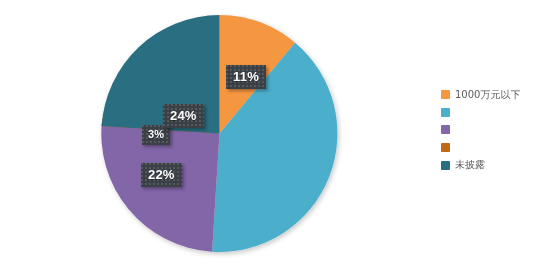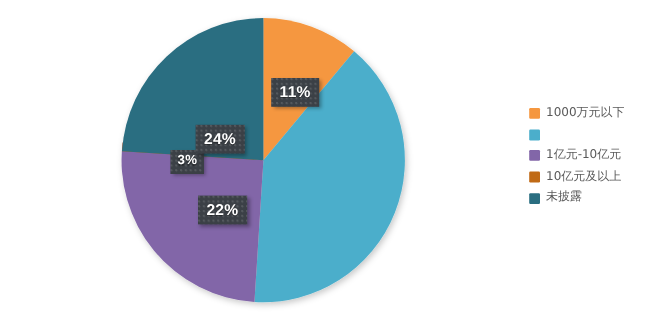--- a/index.html
+++ b/index.html
@@ -57,21 +57,21 @@
     text-shadow: 0 1px 1px rgba(0,0,0,0.45);
     text-align: center;
   }
   .data-label.small {
     font-size: 11px;
     padding: 4px 6px 5px 6px;
   }
 
   #label-11 { left: 226px; top: 65px; }
   #label-40 { left: 262px; top: 137px; }
-  #label-22 { left: 141px; top: 163px; margin-left: 24px; }
+  #label-22 { left: 141px; top: 163px; }
   #label-3  { left: 142px; top: 125px; }
   #label-24 { left: 163px; top: 78px; margin-top: 26px; }
 
   
   #legend {
     position: absolute;
     left: 441px;
     top: 86px;
     width: 106px;
   }
@@ -140,26 +140,24 @@
       <span class="legend-swatch" style="background:#f5973f"></span>
       <span class="legend-label">1000万元以下</span>
     </div>
 
     <div class="legend-item">
       <span class="legend-swatch" style="background:#4baecb"></span>
     </div>
 
     <div class="legend-item">
       <span class="legend-swatch" style="background:#8266a8"></span>
-      <span class="legend-label">1亿元-10亿元</span>
     </div>
 
     <div class="legend-item">
       <span class="legend-swatch" style="background:#c06a16"></span>
-      <span class="legend-label">10亿元及以上</span>
     </div>
 
     <div class="legend-item">
       <span class="legend-swatch" style="background:#2a6e81"></span>
       <span class="legend-label">未披露</span>
     </div>
 
   </div>
 
 </div>

